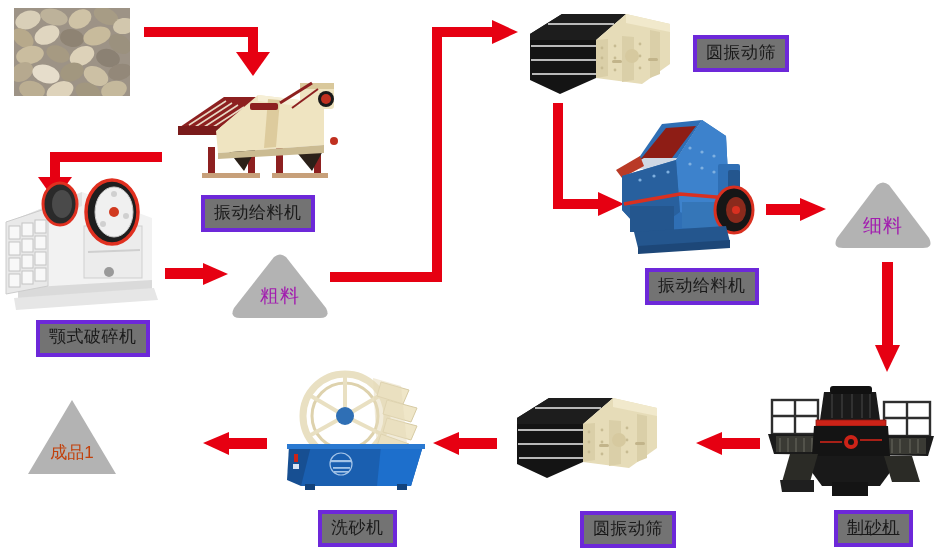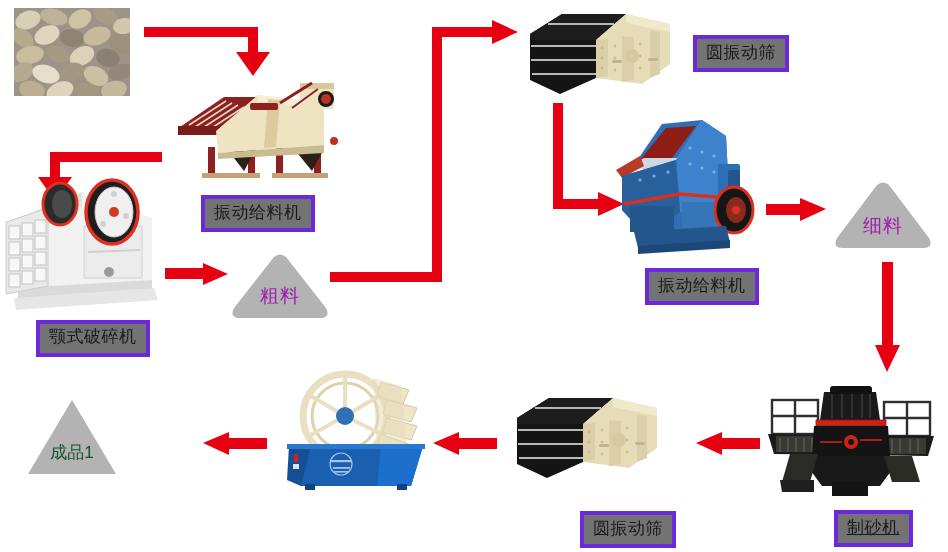--- a/index.html
+++ b/index.html
@@ -40,21 +40,21 @@
     pointer-events:none;
   }
   
   .tri{position:absolute;}
   .tri .tri-text{
     position:absolute;
     left:0;right:0;
     bottom:16%;
     text-align:center;
     font-size:17px;
-    color:#14532d;
+    color:#c2410c;
   }
   
   .conn{position:absolute;left:0;top:0;width:948px;height:552px;pointer-events:none;}
   
   .machine{position:absolute;}
   .machine svg{display:block;overflow:visible;}
   .photo{position:absolute;overflow:hidden;}
 </style>
 </head>
 <body>
@@ -485,20 +485,23 @@
         <rect x="57" y="103" width="15" height="1.6"></rect>
       </g>
       <rect x="17" y="86" width="4" height="8" fill="#cc2318"></rect>
       <rect x="16" y="96" width="6" height="5" fill="#d7e4f5"></rect>
 
       <rect x="28" y="116" width="10" height="6" fill="#13437c"></rect>
       <rect x="120" y="116" width="10" height="6" fill="#13437c"></rect>
     </svg>
   </div>
 
+  <div class="label" style="left:318px;top:510px;">
+    <span>洗砂机</span>
+  </div>
 
   <div class="tri" style="left:26px;top:398px;width:92px;height:78px;">
     <svg width="92" height="78" viewBox="0 0 92 78" xmlns="http://www.w3.org/2000/svg">
       <polygon points="46,2 90,76 2,76" fill="#B3B3B3"></polygon>
     </svg>
     <div class="tri-text">成品1</div>
   </div>
 
 
 </div>

